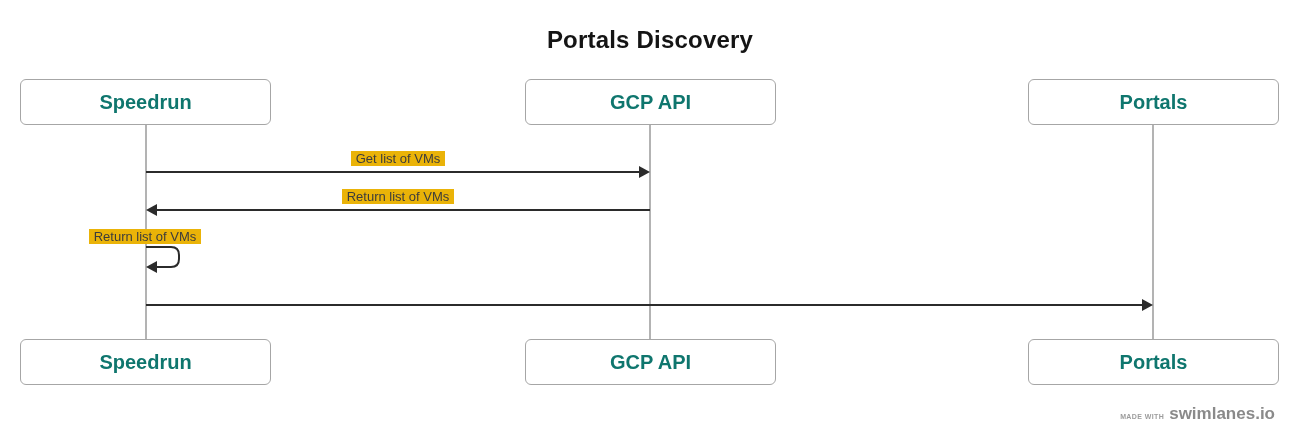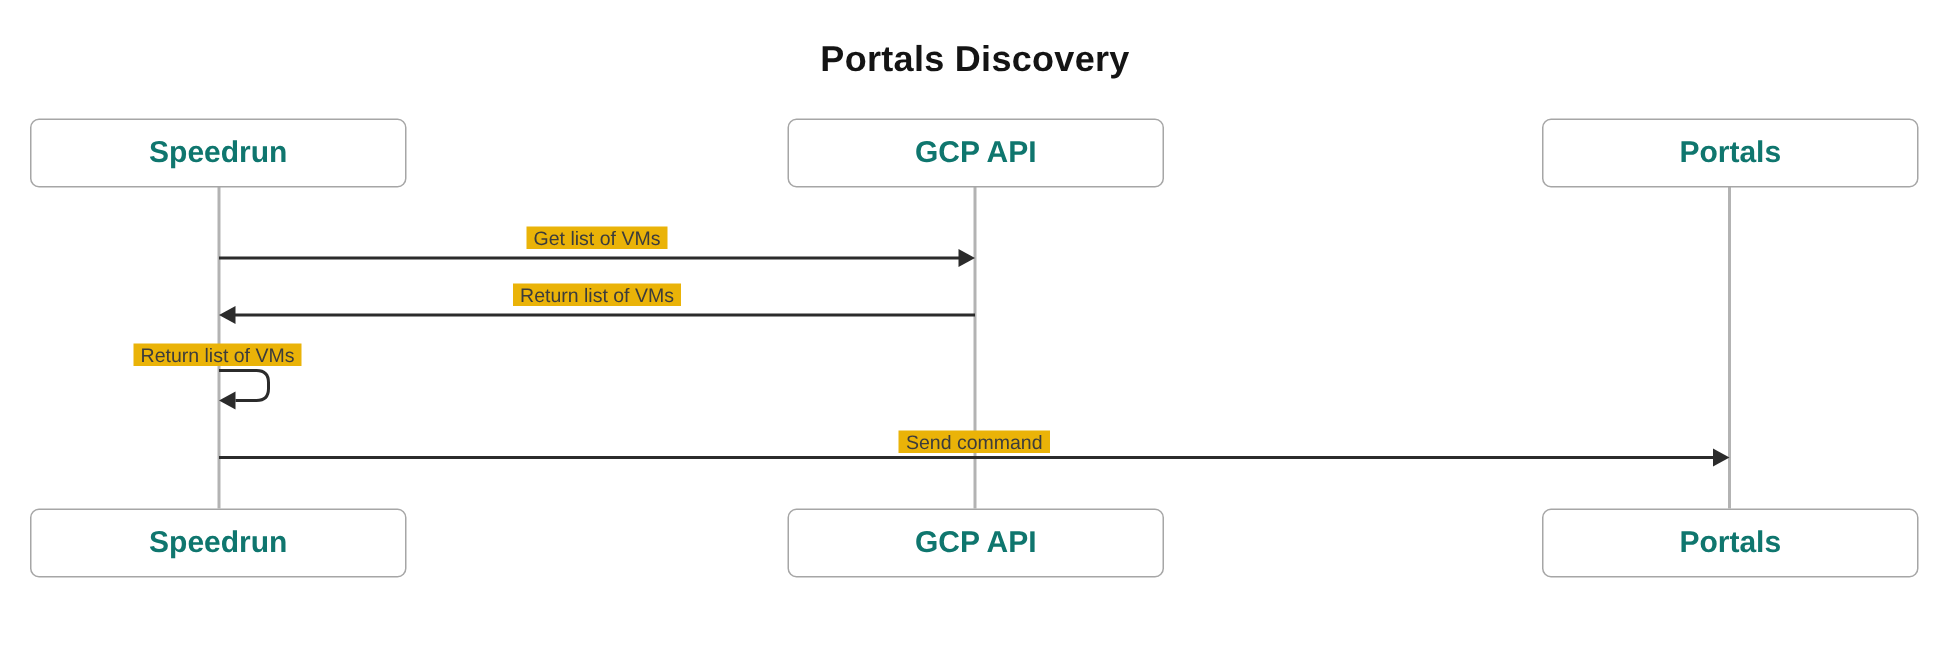--- a/index.html
+++ b/index.html
@@ -141,30 +141,31 @@
   <div class="arrowhead-left" style="left:146px; top:204px;"></div>
 
   <div class="msg-label" style="left:45px; top:229px; width:200px;">
     <span class="mask">Return list of VMs</span>
   </div>
   <svg class="self-loop" width="45" height="32" viewBox="0 0 45 32">
     <path d="M 1 4 L 26 4 Q 34 4 34 12 L 34 16 Q 34 24 26 24 L 12 24" fill="none" stroke="#2b2b2b" stroke-width="2"></path>
     <polygon points="12,18 12,30 1,24" fill="#2b2b2b"></polygon>
   </svg>
 
-  <div class="msg-label" style="left:146px; top:287px; width:1007px;">
-    <span class="mask">Send command</span>
-  </div>
   <div class="msg-line" style="left:146px; top:304px; width:996px;"></div>
   <div class="arrowhead-right" style="left:1142px; top:299px;"></div>
 
   <div class="actor-box" style="left:20px; top:339px;">
     <span>Speedrun</span>
   </div>
   <div class="actor-box" style="left:525px; top:339px;">
     <span>GCP API</span>
   </div>
   <div class="actor-box" style="left:1028px; top:339px;">
     <span>Portals</span>
   </div>
 
+  <div class="footer">
+    <span class="made-with">MADE WITH</span>
+    <a class="brand" href="#">swimlanes.io</a>
+  </div>
 
 </div>
 
 </body></html>

